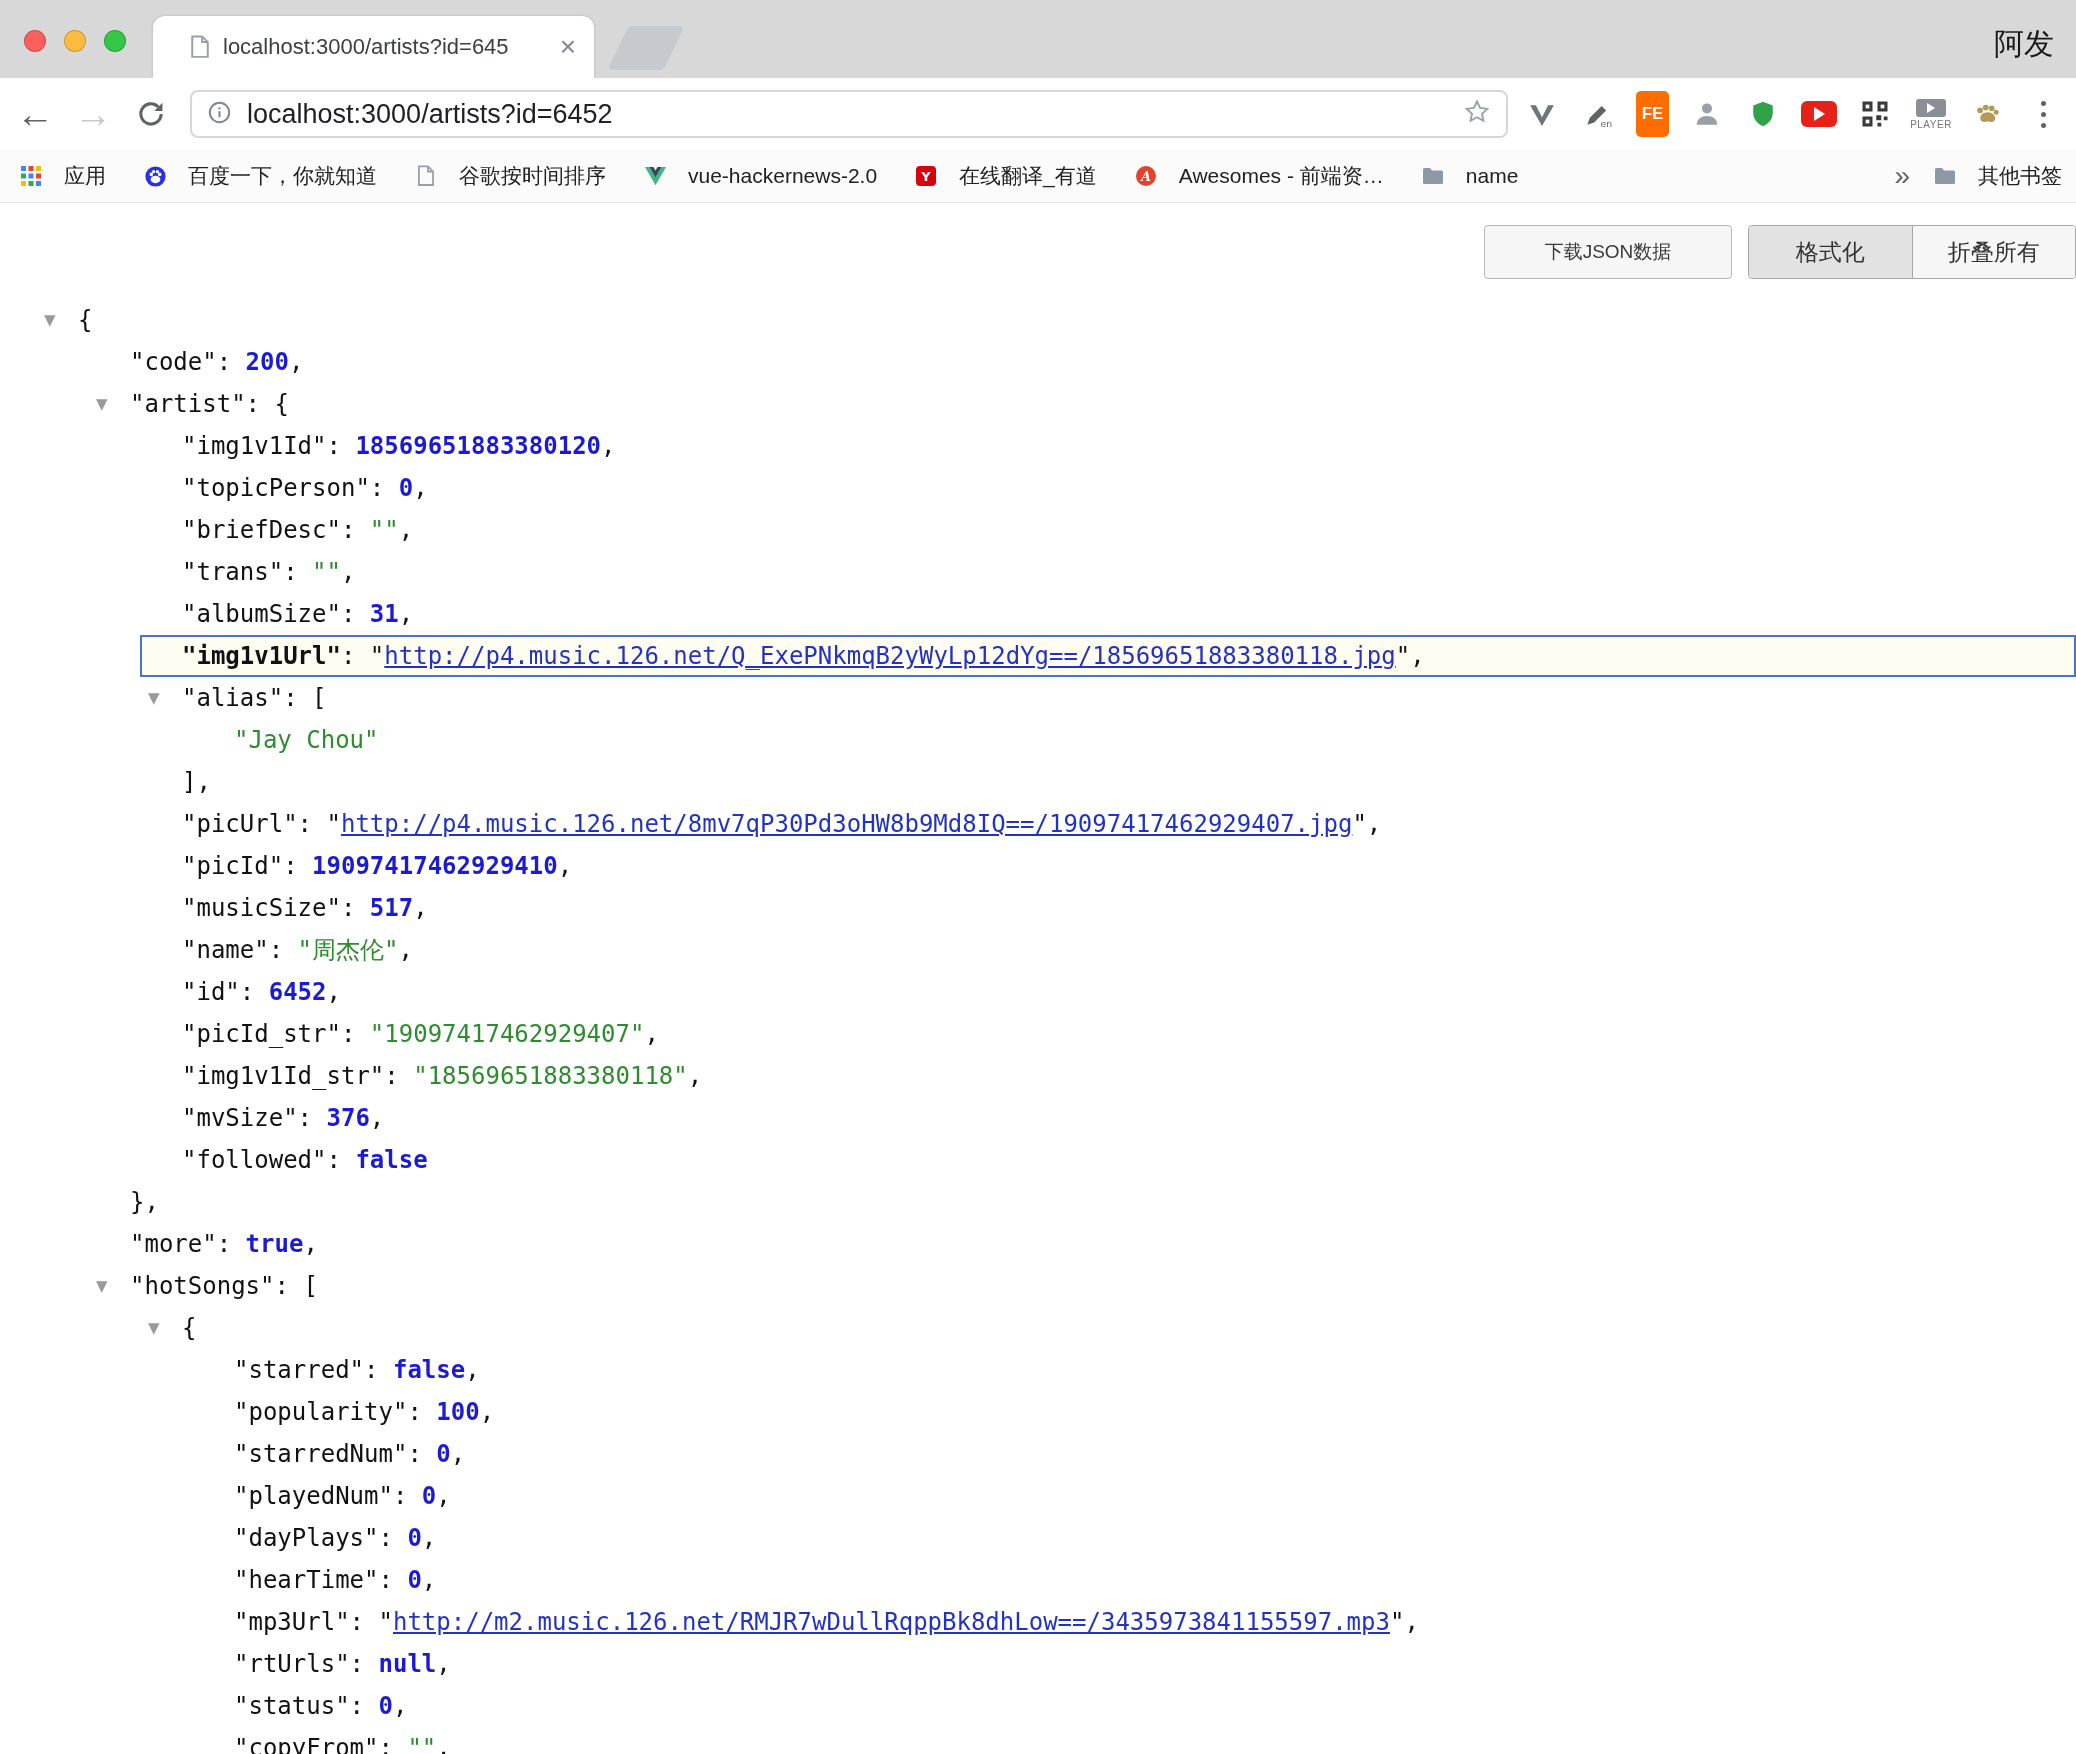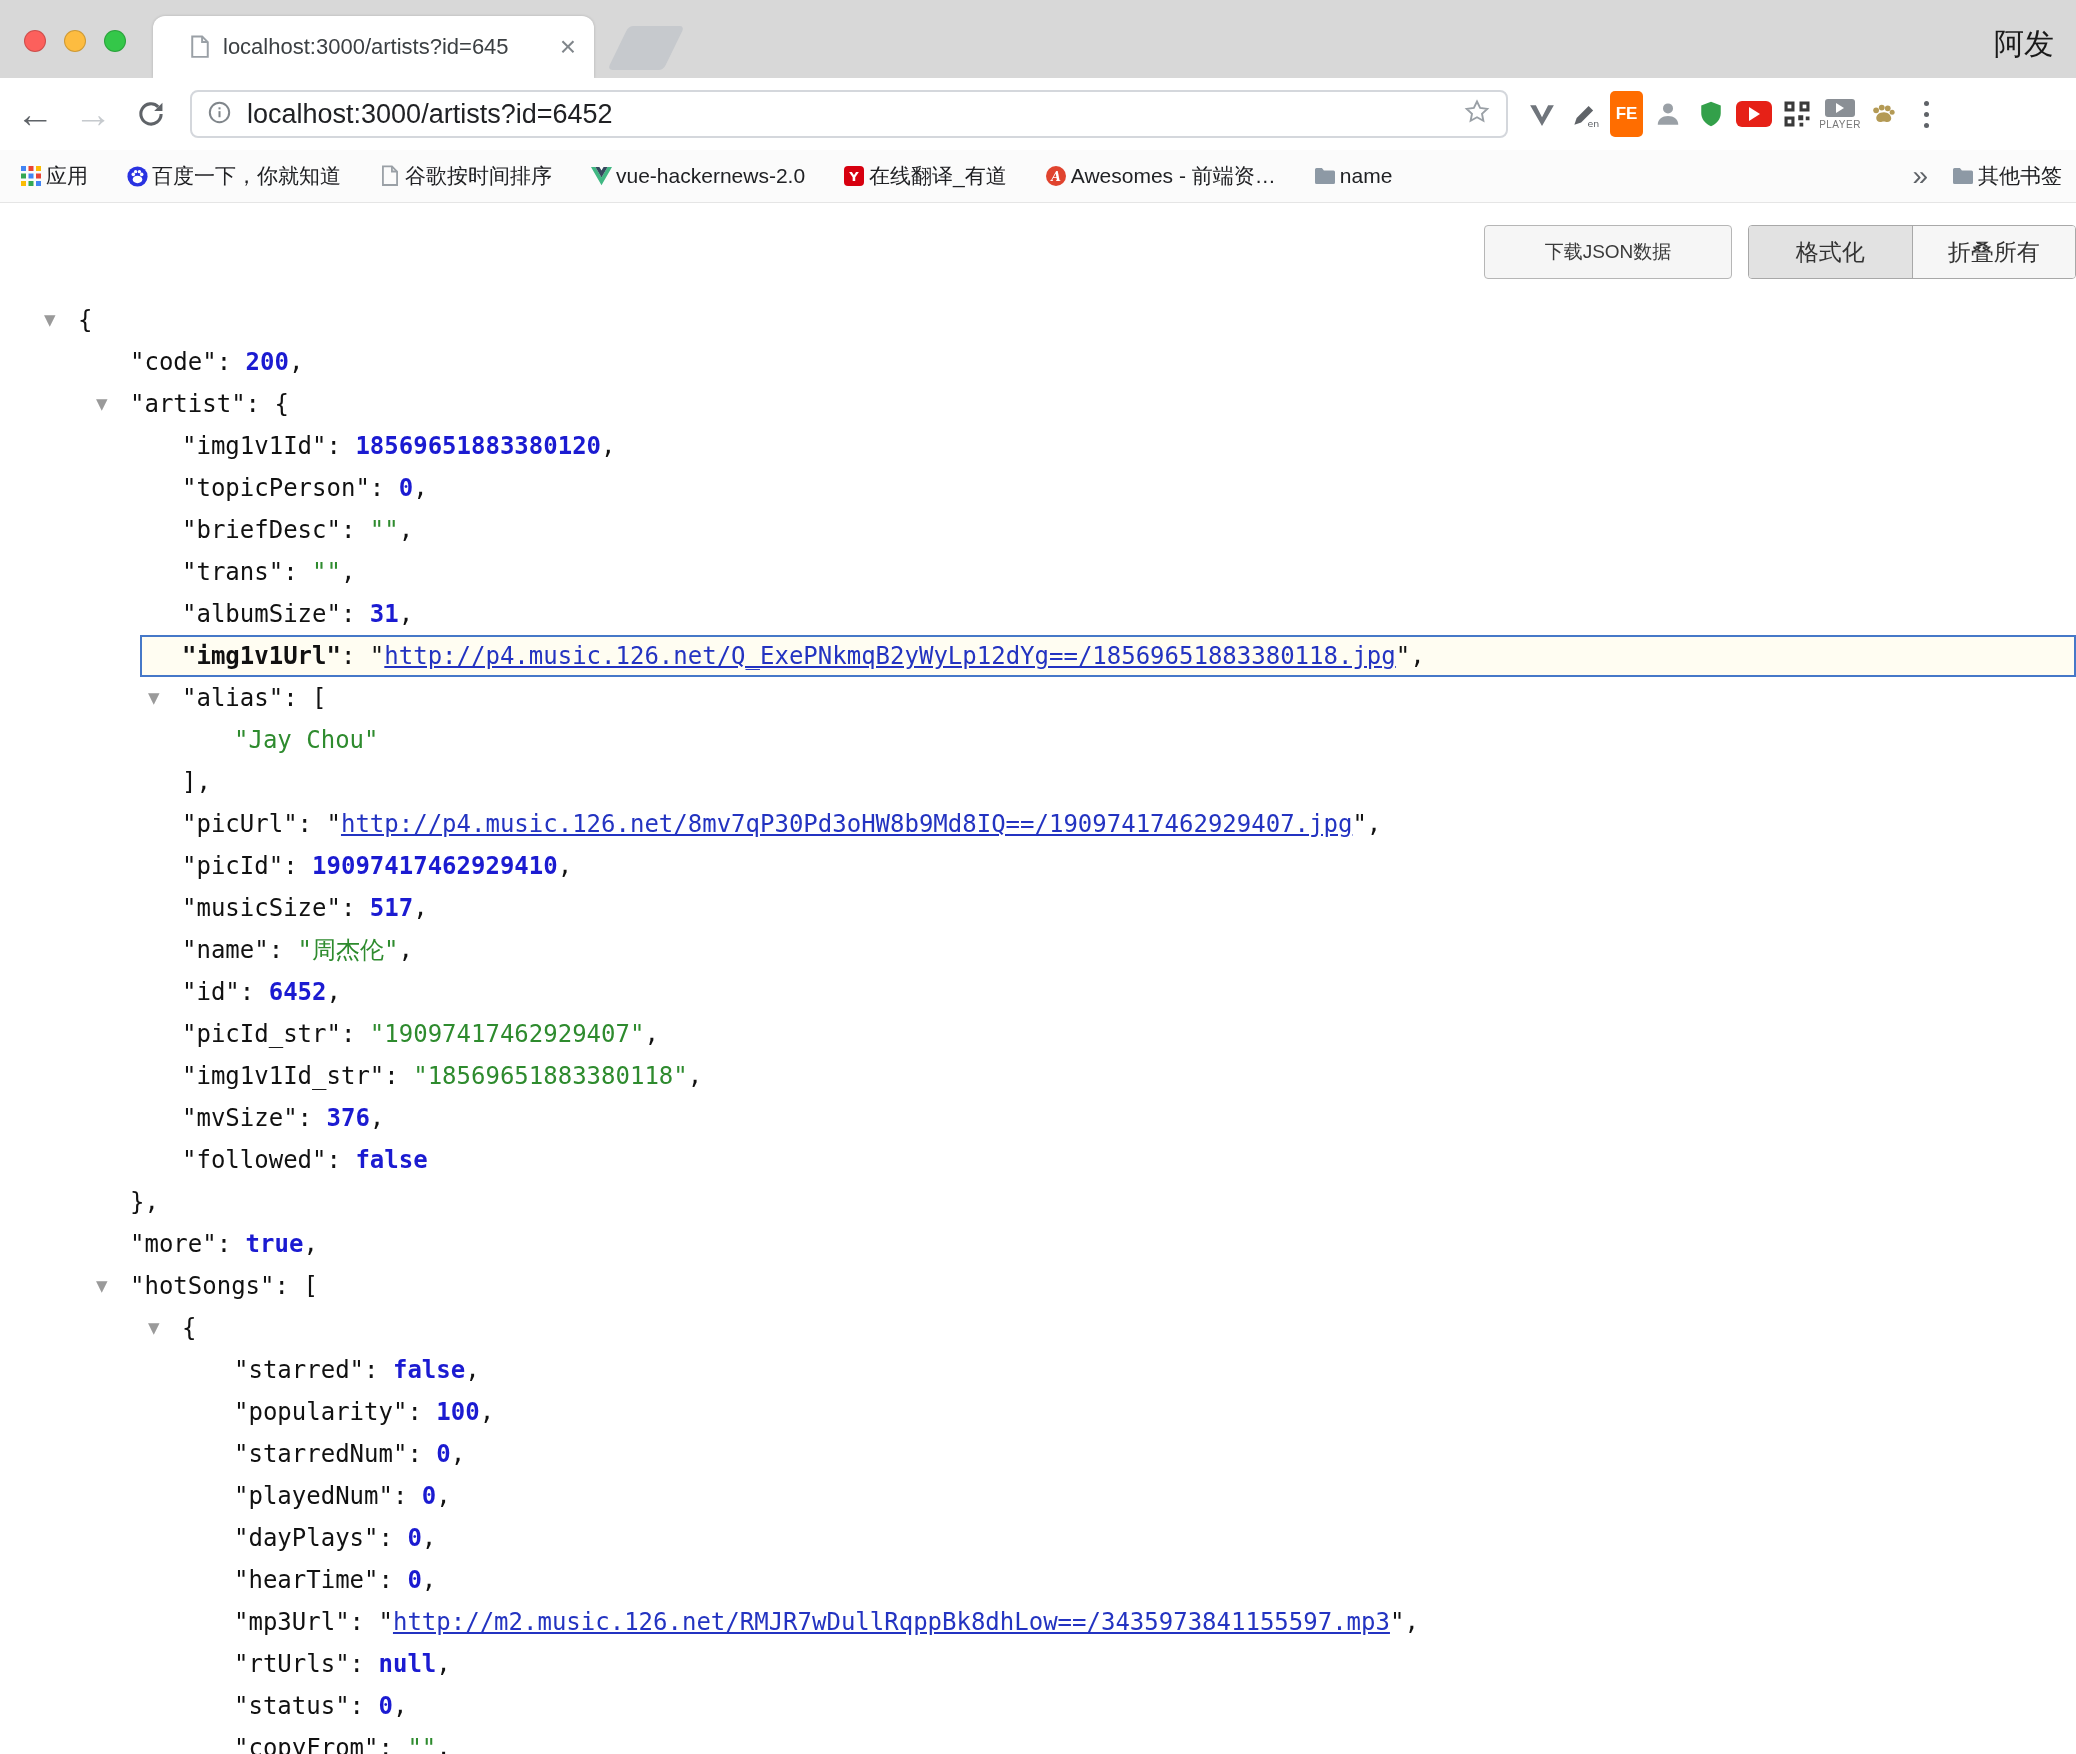--- a/index.html
+++ b/index.html
@@ -24,36 +24,36 @@
   
   .toolbar{position:absolute;left:0;top:78px;width:2076px;height:72px;background:#fff}
   .nav{position:absolute;top:0;width:46px;height:72px;line-height:70px;text-align:center;
     font-size:38px;color:#5f6368;cursor:default;display:flex;align-items:center;justify-content:center}
   .nav.back{left:12px}
   .nav.fwd{left:70px;color:#c6cace}
   .nav.reload{left:128px}
   .omnibox{position:absolute;left:190px;top:12px;width:1318px;height:48px;background:#fff;
     border:2px solid #d4d7dc;border-radius:8px;display:flex;align-items:center;padding:0 14px}
   .url{flex:1;font-size:27px;color:#202124;margin-left:14px;white-space:nowrap;overflow:hidden}
-  .extensions{position:absolute;left:1524px;top:0;height:72px;display:flex;align-items:center;gap:7px}
+  .extensions{position:absolute;left:1524px;top:0;height:72px;display:flex;align-items:center;gap:20px}
   .ext{width:36px;height:36px;display:flex;align-items:center;justify-content:center;flex:none}
   .fe{background:#ff6d00;color:#fff;font-weight:bold;font-size:17px;border-radius:5px;width:33px;height:46px}
   .yt{width:36px;height:26px;background:#e62117;border-radius:6px}
   .yt-play{width:0;height:0;border-left:11px solid #fff;border-top:7px solid transparent;border-bottom:7px solid transparent}
   .player{flex-direction:column}
   .player-box{width:30px;height:18px;background:#8a8f95;border-radius:3px;display:flex;align-items:center;justify-content:center}
   .player-tri{width:0;height:0;border-left:8px solid #fff;border-top:5px solid transparent;border-bottom:5px solid transparent}
   .player-label{font-size:10px;color:#777;letter-spacing:.5px;margin-top:2px}
   .dots-i{width:5px;height:5px;border-radius:50%;background:#5f6368;box-shadow:0 11px 0 #5f6368,0 -11px 0 #5f6368}
 
   
   .bookmarksbar{position:absolute;left:0;top:150px;width:2076px;height:53px;background:#fbfbfb;
     border-bottom:1px solid #e5e5e5}
   .bm-items{position:absolute;left:20px;top:0;height:100%;display:flex;align-items:center;gap:38px}
-  .bookmark{display:flex;align-items:center;gap:4px;white-space:nowrap;cursor:default}
+  .bookmark{display:flex;align-items:center;gap:22px;white-space:nowrap;cursor:default}
   .bm-icon{display:flex;align-items:center;justify-content:center;width:22px;height:22px;flex:none}
   .bm-label{font-size:21px;color:#202124}
   .bm-right{position:absolute;right:14px;top:0;height:100%;display:flex;align-items:center;gap:24px}
   .chev{font-size:28px;color:#5f6368}
 
   
   .content{position:absolute;left:0;top:203px;width:2076px;height:1551px;background:#fff}
   .btn{position:absolute;top:22px;height:54px;display:flex;align-items:center;justify-content:center;
     font-size:19px;color:#3a3a3a;cursor:default}
   .btn-download{left:1484px;width:248px;background:#f6f6f6;border:1px solid #b6b6b6;border-radius:4px}

